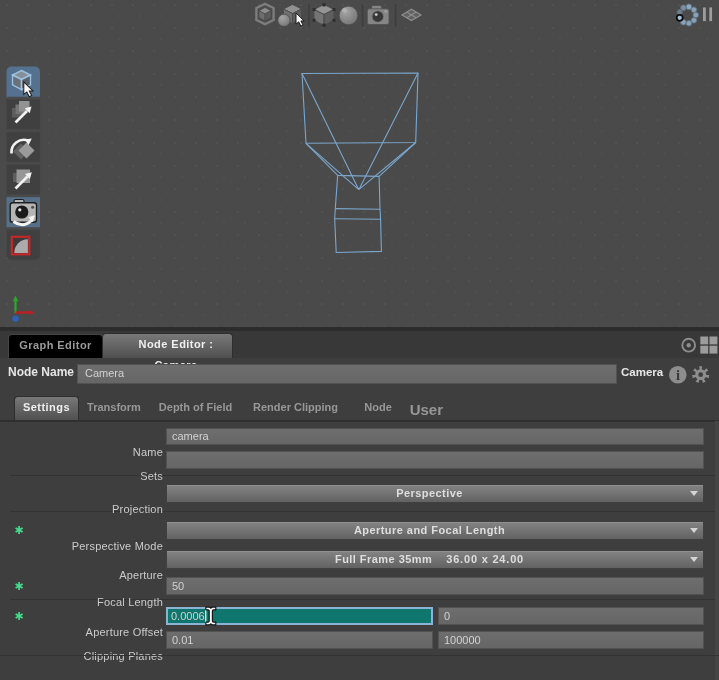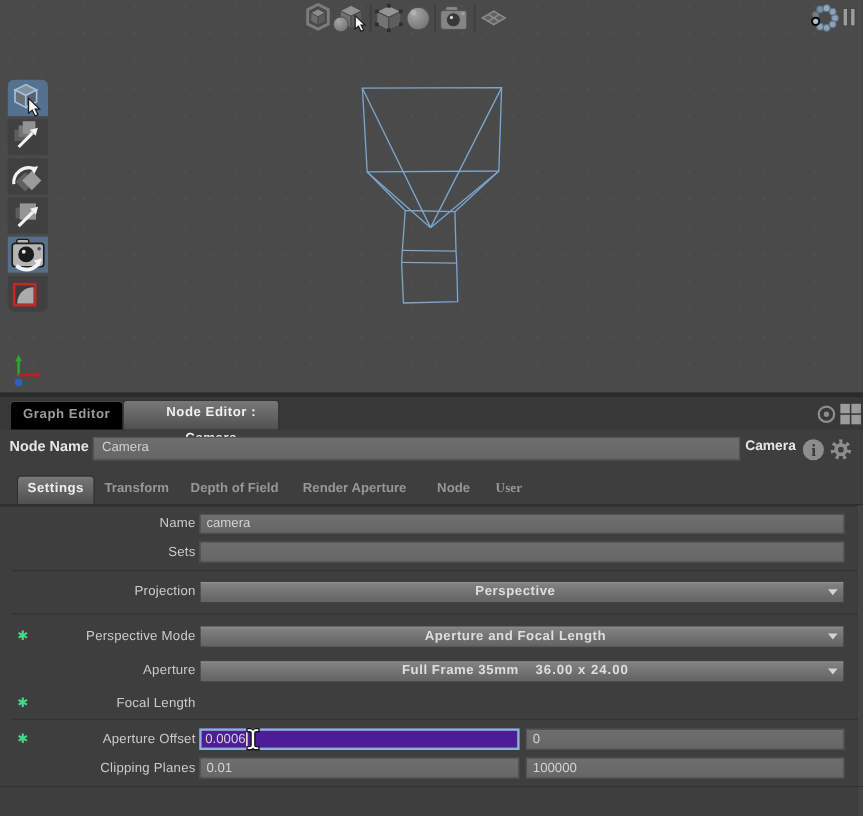--- a/index.html
+++ b/index.html
@@ -22,21 +22,21 @@
     color:#efefef; font-weight:bold; font-size:11px; letter-spacing:0.45px; text-align:center; line-height:21px; }
   #nodename-row { position:absolute; left:0; top:27px; width:719px; height:34px; }
   .field { position:absolute; background:linear-gradient(#6e6e6e,#666666);
     border:1px solid #525252; color:#d2d2d2; font-size:11px; }
   .field .txt { position:absolute; left:5px; top:0; line-height:15px; }
   .dropdown { position:absolute; background:linear-gradient(#848484,#626262);
     border:1px solid #404040; box-shadow: inset 0 1px 0 #8f8f8f;
     color:#dedede; font-size:11px; font-weight:bold; text-align:center; padding-right:11px; letter-spacing:0.45px; }
   .dd-arrow { position:absolute; right:5px; top:50%; margin-top:-3px; width:0; height:0;
     border-left:4.5px solid transparent; border-right:4.5px solid transparent; border-top:5.5px solid #d4d4d4; }
-  .lbl { position:absolute; left:0; width:163px; text-align:right; color:#cbcbcb; font-size:11px; letter-spacing:0.2px; }
+  .lbl { position:absolute; left:0; width:163px; text-align:right; color:#cbcbcb; font-size:11px; letter-spacing:0.2px;margin-top:16px; }
   .star { position:absolute; left:13px; width:12px; color:#45d98c; font-size:11px; text-align:center; }
   #seltabs { position:absolute; left:0; top:61px; width:719px; height:90px; }
 </style>
 </head>
 <body>
 <div id="viewport">
   <svg class="abs" style="left:0;top:0" width="719" height="327" viewBox="0 0 719 327">
     <defs>
       <radialGradient id="sph" cx="0.35" cy="0.3" r="0.9">
         <stop offset="0" stop-color="#a5a5a5"></stop>
@@ -184,23 +184,23 @@
     <div class="abs" style="left:8px; top:4px; width:70px; font-size:12px; font-weight:bold; color:#e6e6e6; line-height:20px;">Node Name</div>
     <div class="field" style="left:77px; top:6px; width:540px; height:20px;">
         <span class="txt" style="left:7px; line-height:16px;">Camera</span>
       </div>
     <div class="abs" style="left:621px; top:4px; width:46px; font-size:11.5px; font-weight:bold; color:#e6e6e6; line-height:20px;">Camera</div>
   </div>
   <div id="seltabs">
     <div class="tab-active" style="left:14px; top:4px; width:65px; height:24px; line-height:20px;">Settings</div>
     <div class="abs" style="left:84px; top:9px; width:60px; text-align:center; color:#979797; font-size:11px; font-weight:bold;">Transform</div>
     <div class="abs" style="left:153px; top:9px; width:85px; text-align:center; color:#979797; font-size:11px; font-weight:bold;">Depth of Field</div>
-    <div class="abs" style="left:245px; top:9px; width:101px; text-align:center; color:#979797; font-size:11px; font-weight:bold;">Render Aperture</div>
+    <div class="abs" style="left:245px; top:9px; width:101px; text-align:center; color:#979797; font-size:11px; font-weight:bold;">Render Clipping</div>
     <div class="abs" style="left:360px; top:9px; width:36px; text-align:center; color:#979797; font-size:11px; font-weight:bold;">Node</div>
-    <div class="abs" style="left:405px; top:9px; width:38px; text-align:center; color:#979797; font-size:11px; font-weight:bold;font-family:Liberation Serif, serif;">User</div>
+    <div class="abs" style="left:405px; top:9px; width:38px; text-align:right; color:#979797; font-size:15px; font-weight:bold;">User</div>
     <div class="abs" style="left:0; top:28px; width:719px; height:2px; background:#2f2f2f;"></div>
   </div>
 
   <div class="abs" style="left:10px; top:144px; width:705px; height:1px; background:#333;"></div>
   <div class="abs" style="left:10px; top:180px; width:705px; height:1px; background:#333;"></div>
   <div class="abs" style="left:10px; top:268px; width:705px; height:1px; background:#333;"></div>
   <div class="abs" style="left:715px; top:90px; width:4px; height:259px; background:#454545;"></div>
 
   <div class="lbl" style="top:97px; line-height:17px;">Name</div>
   <div class="field" style="left:166px; top:97px; width:538px; height:17px;">
@@ -214,24 +214,27 @@
 
   <div class="star" style="top:190px; line-height:19px;">✱</div>
   <div class="lbl" style="top:190px; line-height:19px;">Perspective Mode</div>
   <div class="dropdown" style="left:166px; top:190px; width:538px; height:19px; line-height:16px;">Aperture and Focal Length<span class="dd-arrow"></span></div>
 
   <div class="lbl" style="top:219px; line-height:19px;">Aperture</div>
   <div class="dropdown" style="left:166px; top:219px; width:538px; height:19px; line-height:16px;">Full Frame 35mm&nbsp;&nbsp;&nbsp;&nbsp;<span style="letter-spacing:0.8px">36.00 x 24.00</span><span class="dd-arrow"></span></div>
 
   <div class="star" style="top:246px; line-height:18px;">✱</div>
   <div class="lbl" style="top:246px; line-height:18px;">Focal Length</div>
+  <div class="field" style="left:166px; top:246px; width:538px; height:18px;">
+      <span class="txt" style="line-height:16px;">50</span>
+    </div>
 
   <div class="star" style="top:276px; line-height:18px;">✱</div>
   <div class="lbl" style="top:276px; line-height:18px;">Aperture Offset</div>
-  <div class="field" style="left:166px; top:276px; width:267px; height:18px; border:2px solid #8cb3d4; background:#4c1d95;">
+  <div class="field" style="left:166px; top:276px; width:267px; height:18px; border:2px solid #8cb3d4; background:#0f766e;">
       <span class="txt" style="left:3px; line-height:14px;">0.0006</span>
     </div>
   <div class="field" style="left:438px; top:276px; width:266px; height:18px;">
       <span class="txt" style="line-height:16px;">0</span>
     </div>
 
   <div class="lbl" style="top:300px; line-height:18px;">Clipping Planes</div>
   <div class="field" style="left:166px; top:300px; width:267px; height:18px;">
       <span class="txt" style="line-height:16px;">0.01</span>
     </div>

